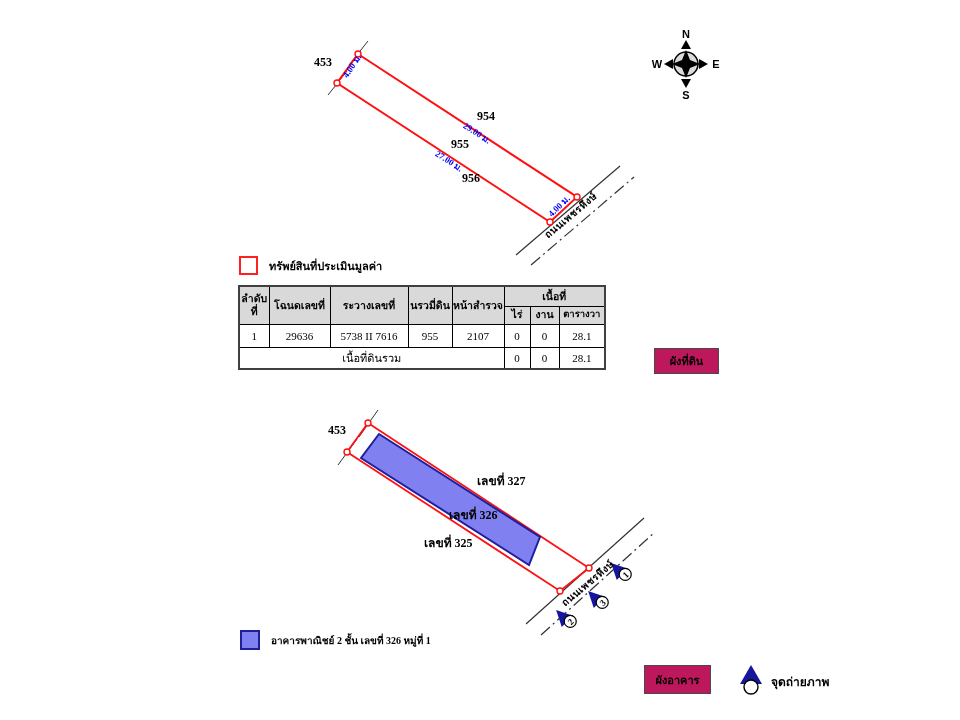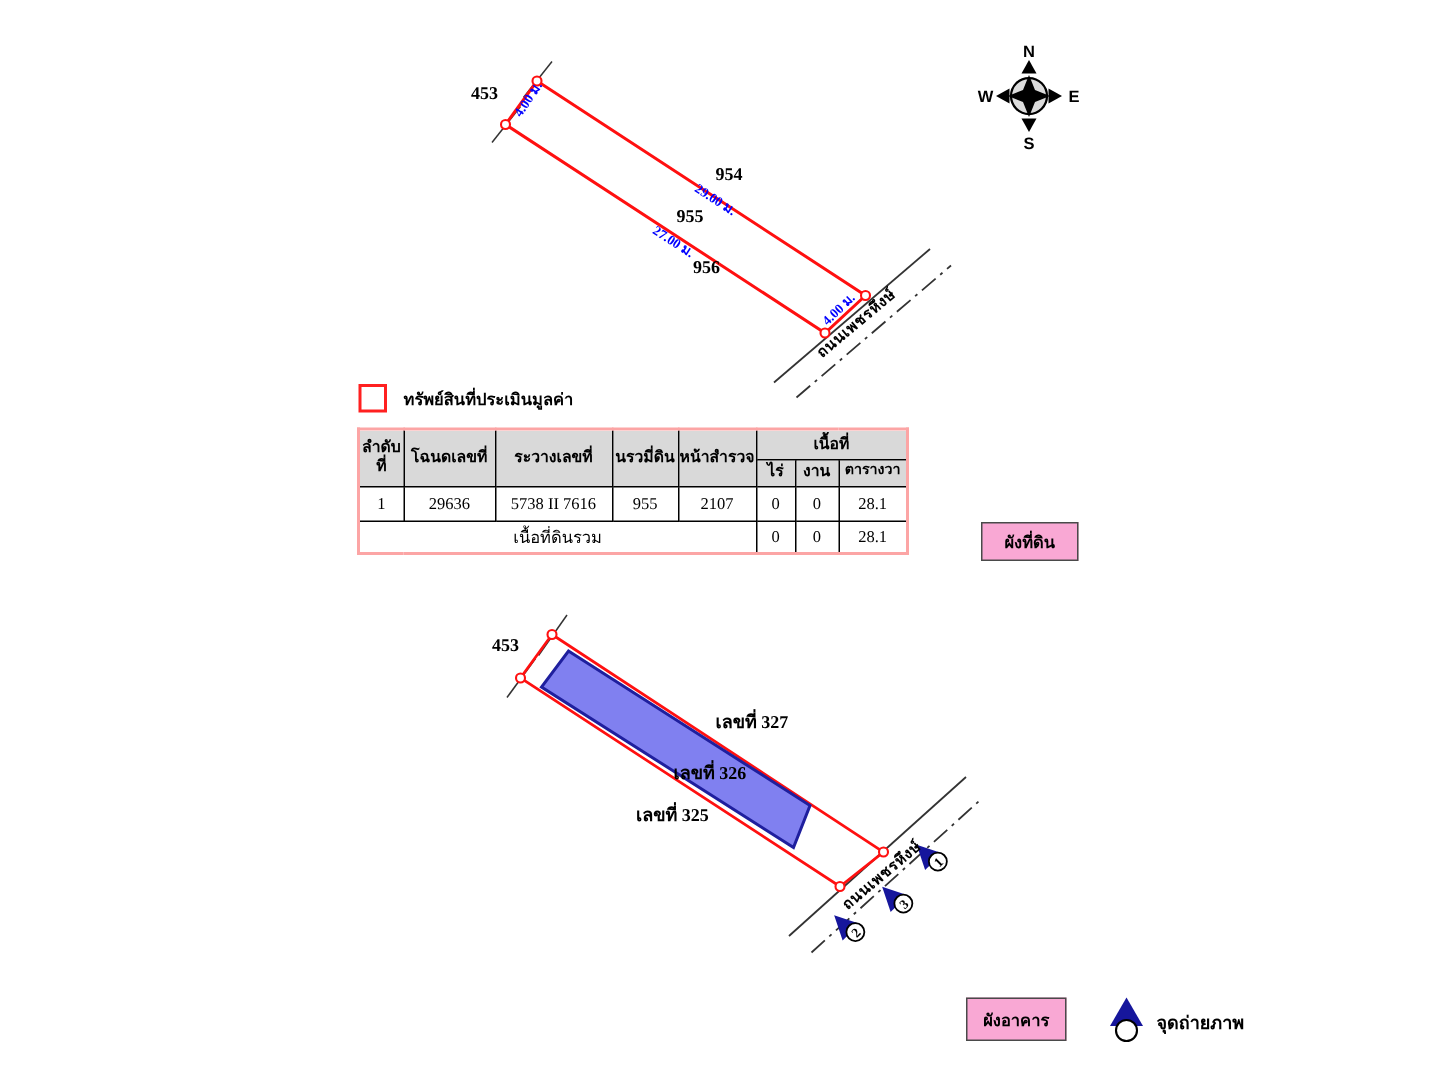--- a/index.html
+++ b/index.html
@@ -11,31 +11,31 @@
   .txt{position:absolute;z-index:2;white-space:nowrap;}
   .plot-label{font-size:12px;font-weight:bold;}
   .dim-label{font-size:9px;font-weight:bold;color:#0000ff;text-align:center;}
   .road-label{font-size:10px;font-weight:bold;color:#000;text-align:center;letter-spacing:0.5px;}
   .legend-row{position:absolute;z-index:2;display:flex;align-items:center;}
   .legend-swatch-red{width:15px;height:15px;background:#fff;border:2px solid #ff2020;margin-right:11px;}
   .legend-swatch-blue{width:16px;height:16px;background:#8080f0;border:2px solid #1f1f9e;margin-right:11px;}
   .legend-label{font-size:11px;font-weight:bold;}
   .area-table{
     position:absolute;left:238px;top:285px;z-index:2;border-collapse:collapse;
-    table-layout:fixed;width:366px;border:2px solid #fca5a5;font-size:11px;
+    table-layout:fixed;width:366px;border:2px solid #404040;font-size:11px;
   }
   .area-table th,.area-table td{border:1px solid #000;text-align:center;padding:0;overflow:hidden;}
   .area-table thead th{background:#d9d9d9;font-weight:bold;font-size:10.5px;line-height:1.25;}
   .area-table .h1{height:20px;}
   .area-table .h2{height:18px;}
   .area-table .data-row td{height:22px;font-size:11px;}
   .area-table .footer-row td{height:20px;font-weight:normal;font-size:11px;}
   .plan-btn{
     position:absolute;z-index:2;display:flex;align-items:center;justify-content:center;
-    background:#f9a8d4;border:1px solid #4a4a4a;font-size:11px;font-weight:bold;cursor:pointer;
+    background:#be185d;border:1px solid #4a4a4a;font-size:11px;font-weight:bold;cursor:pointer;
   }
 </style>
 </head>
 <body>
 
 <div class="canvas">
 
   <svg class="layer" width="960" height="720" viewBox="0 0 960 720">
 
     <g>
@@ -167,18 +167,22 @@
   </table>
 
   <div class="plan-btn" style="left:654px;top:348px;width:63px;height:24px;">ผังที่ดิน</div>
 
   <div class="txt plot-label" style="left:328px;top:423px;">453</div>
   <div class="txt plot-label" style="left:477px;top:471px;">เลขที่ 327</div>
   <div class="txt plot-label" style="left:449px;top:505px;">เลขที่ 326</div>
   <div class="txt plot-label" style="left:424px;top:533px;">เลขที่ 325</div>
   <div class="txt road-label" style="left:556px;top:578px;width:58px;transform:rotate(-40deg);">ถนนเพชรหึงษ์</div>
 
+  <div class="legend-row" style="left:240px;top:630px;">
+    <span class="legend-swatch-blue"></span>
+    <span class="legend-label" style="font-size:10px;">อาคารพาณิชย์ 2 ชั้น เลขที่ 326 หมู่ที่ 1</span>
+  </div>
 
   <div class="plan-btn" style="left:644px;top:665px;width:65px;height:27px;">ผังอาคาร</div>
 
   <div class="txt plot-label" style="left:771px;top:672px;">จุดถ่ายภาพ</div>
 
 </div>
 
 </body></html>

